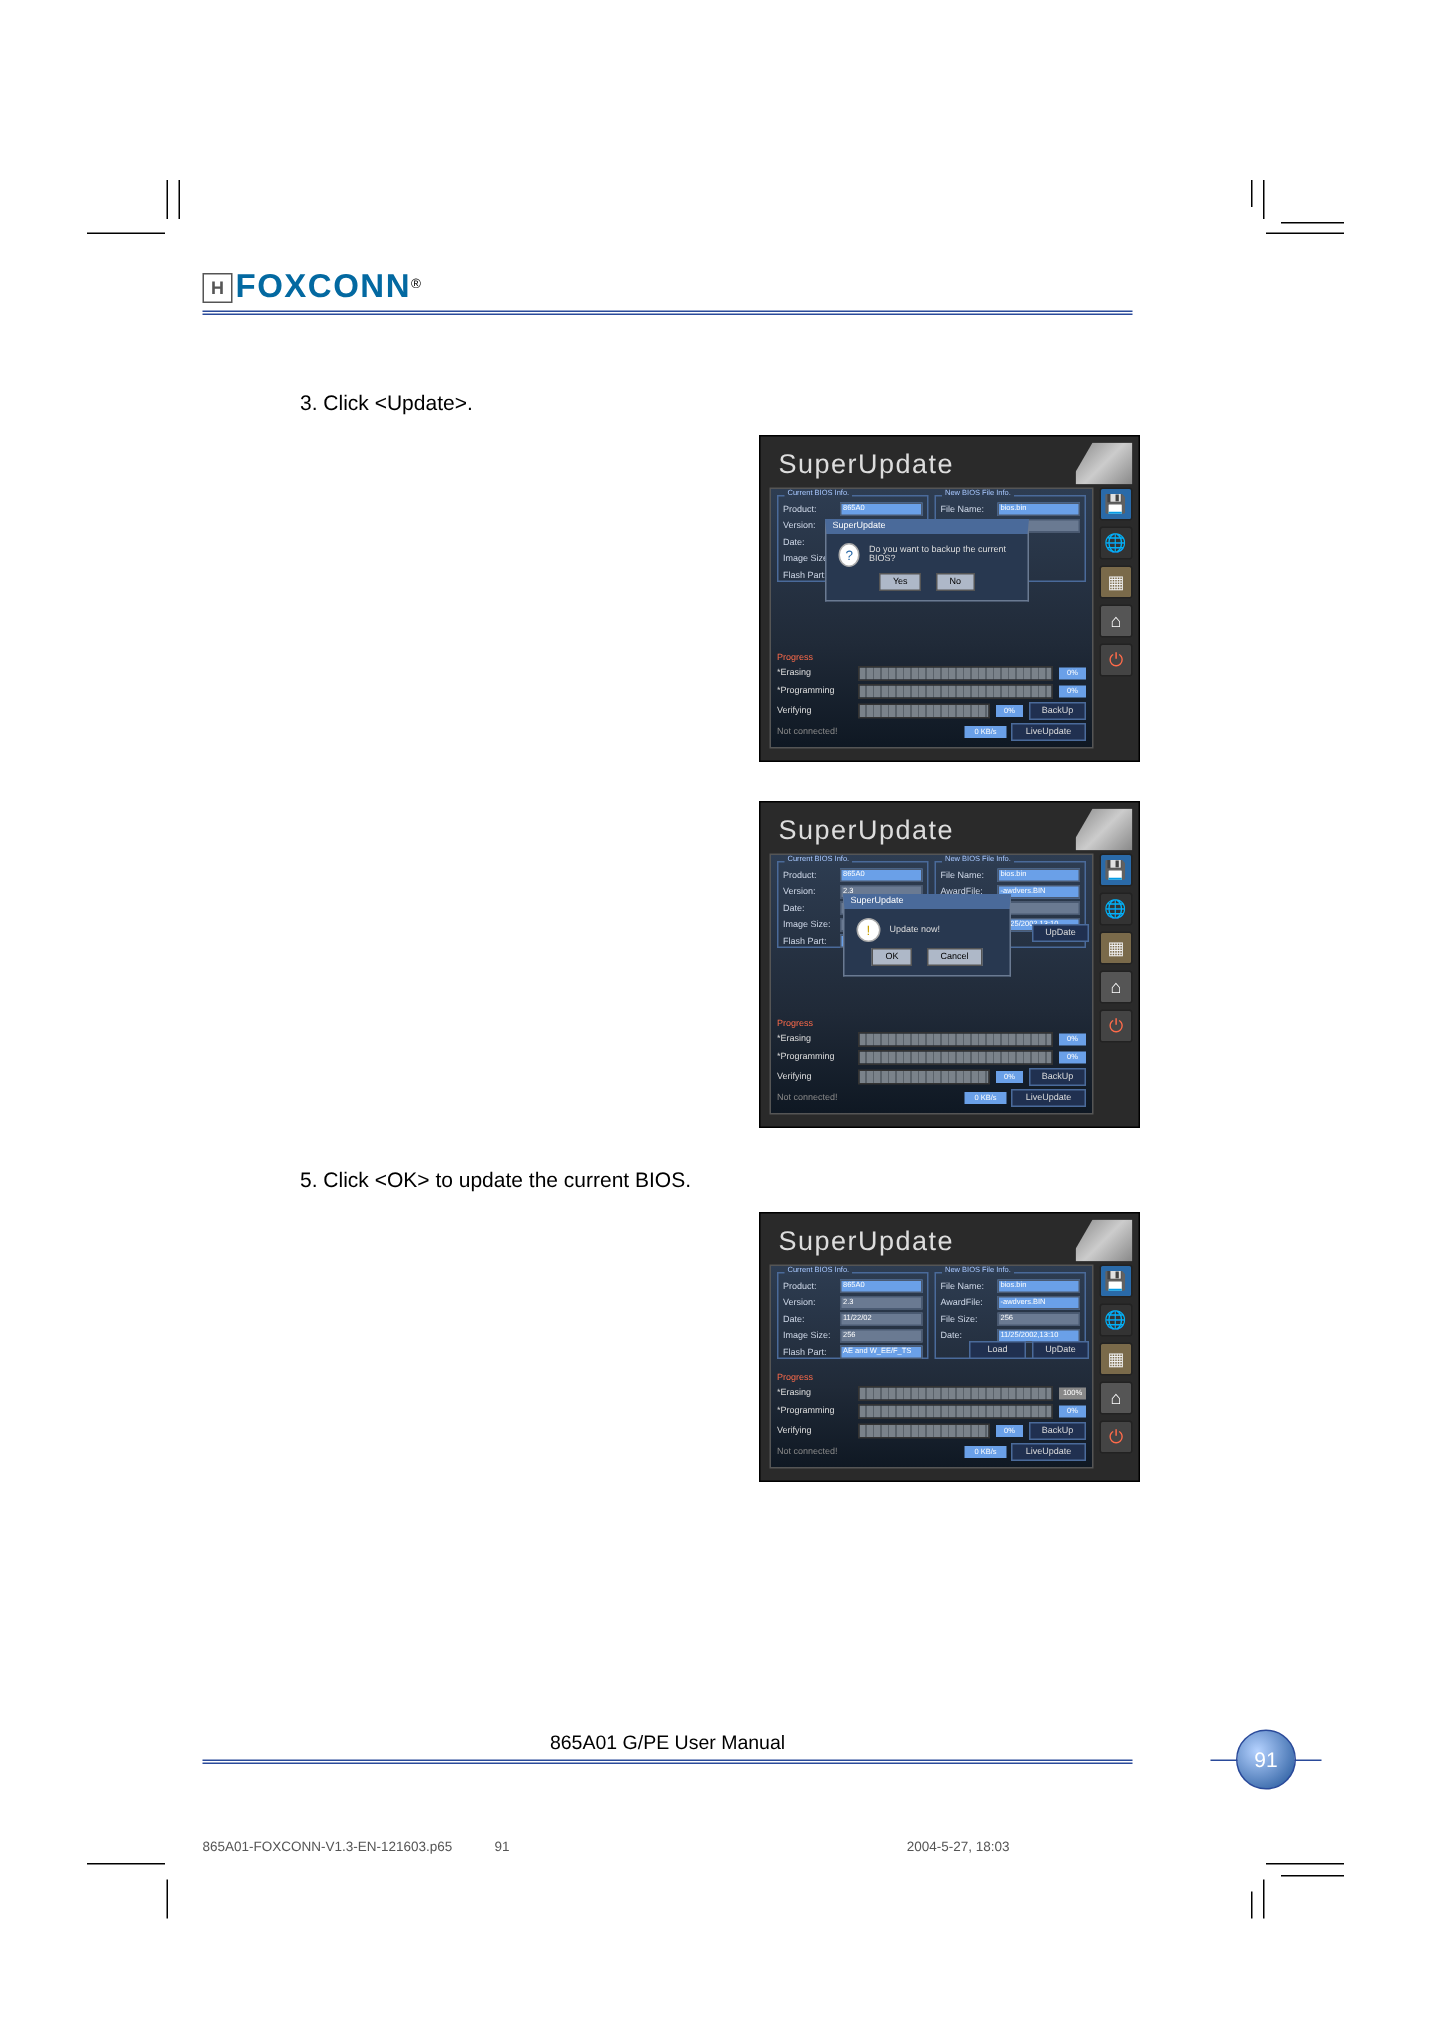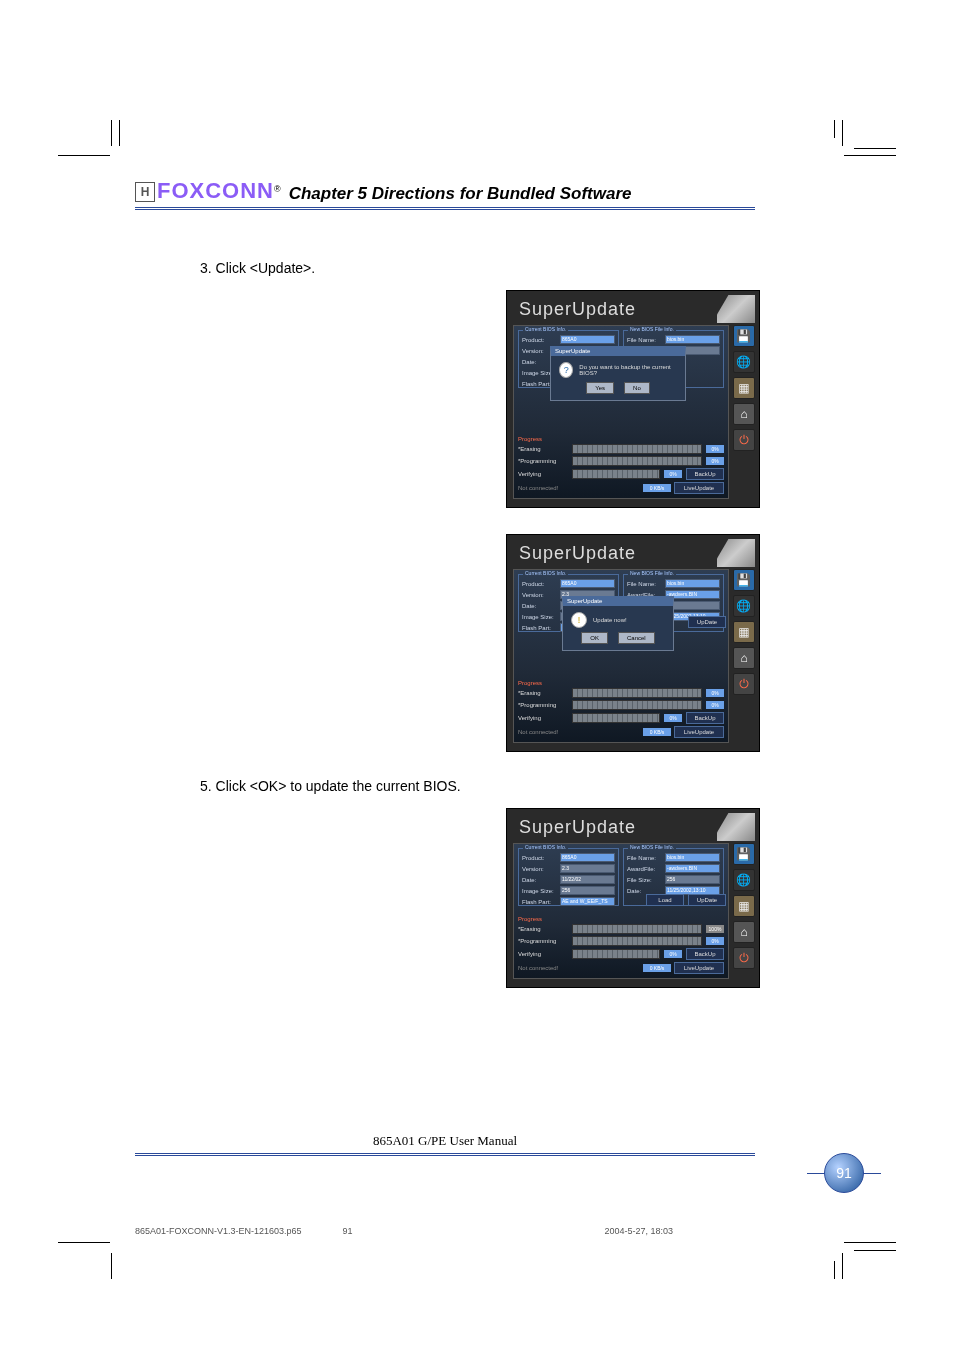--- a/index.html
+++ b/index.html
@@ -66,21 +66,21 @@
     font-size: 12px;
     color: #555;
     position: relative;
     top: -2px;
   }
   .foxconn {
     font-family: Impact, "Arial Black", sans-serif;
     font-size: 22px;
     letter-spacing: 1px;
     font-weight: 900;
-    color: #8b5cf6;
+    color: #0369a1;
   }
   .reg {
     font-size: 9px;
     position: relative;
     top: -10px;
     left: -2px;
   }
   .chapter-title {
     font-size: 17px;
     font-weight: bold;
@@ -320,22 +320,21 @@
     position: absolute;
     left: 135px;
     width: 620px;
     bottom: 175px;
     text-align: center;
     font-size: 13px;
   }
   .footer-line {
     border-bottom: 3px double #2a4a9a;
     padding-bottom: 4px;
-    margin-bottom: 20px;
-    font-family: Liberation Serif, serif;
+    margin-bottom: 0;
   }
   .page-badge {
     position: absolute;
     right: 90px;
     bottom: 158px;
     width: 38px;
     height: 38px;
     border-radius: 50%;
     border: 1px solid #2a4a9a;
     background: radial-gradient(circle at 35% 35%, #b5d2ff 0%, #3a6aaa 80%);
@@ -352,21 +351,21 @@
   }
   .page-badge::before { width: 18px; height: 1px; left: -18px; top: 50%; }
   .page-badge::after  { width: 18px; height: 1px; right: -18px; top: 50%; }
 
   .meta-line {
     position: absolute;
     left: 135px;
     bottom: 115px;
     width: 620px;
     display: flex;
-    gap: 37px;
+    gap: 24px;
     font-size: 9px;
     color: #555;
   }
   .meta-line .m2 { margin-left: 4px; }
   .meta-line .m3 { margin-left: auto; margin-right: 82px; }
 </style>
 </head>
 <body>
 
 <div class="page">
@@ -384,21 +383,20 @@
     <div class="crop br-v2"></div>
     <div class="crop br-h"></div>
     <div class="crop br-h2"></div>
 
   <div class="header">
     <span class="logo-block">
       <span class="logo-h">H</span>
       <span class="foxconn">FOXCONN</span>
       <span class="reg">®</span>
     </span>
-    <span class="chapter-title">Chapter 5  Directions for Bundled Software</span>
   </div>
 
   <div class="content">
 
     <div class="step">3. Click &lt;Update&gt;.</div>
 
     <div class="shot-wrap">
       <div class="superupdate">
         <div class="su-titlebar">
           <div class="su-title">SuperUpdate</div>

